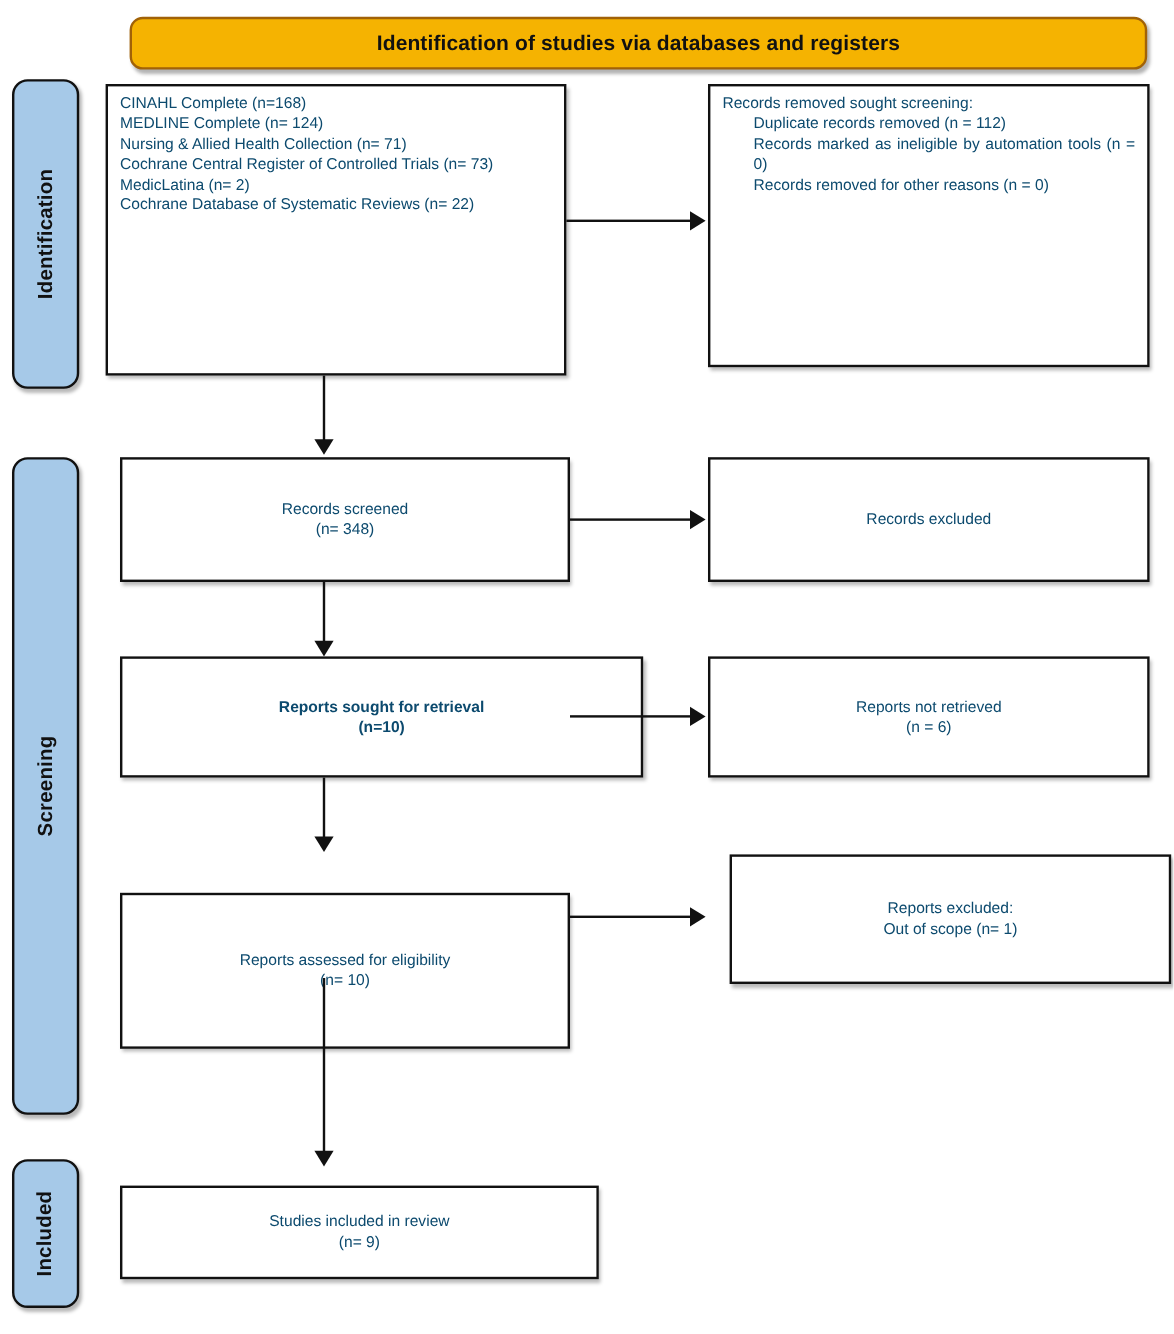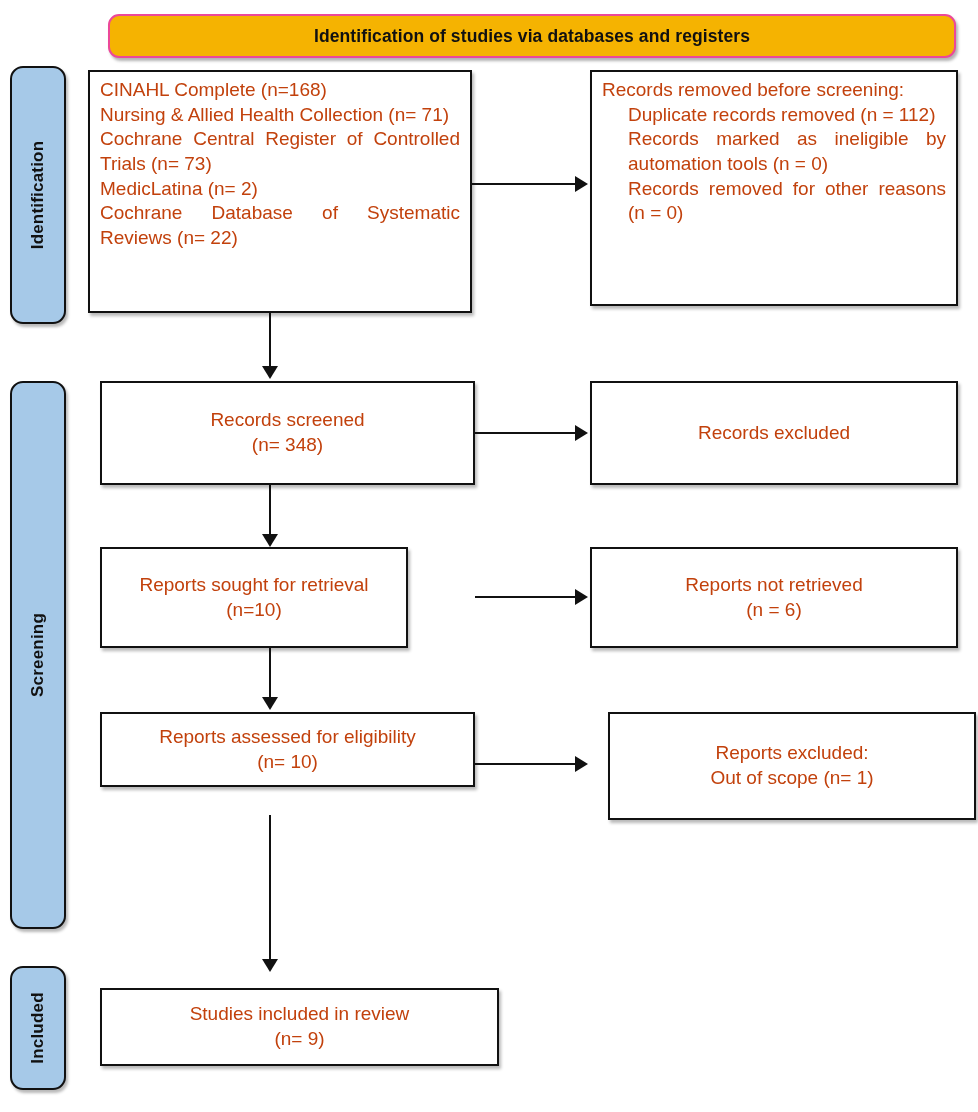--- a/index.html
+++ b/index.html
@@ -17,21 +17,21 @@
     height: 1112px;
     background: #ffffff;
     overflow: hidden;
   }
 
   
   .phase-banner {
     position: absolute;
     box-sizing: border-box;
     background: #F5B301;
-    border: 2px solid #ec4899;
+    border: 2px solid #a16207;
     border-radius: 11px;
     display: flex;
     align-items: center;
     justify-content: center;
     box-shadow: 2px 3px 3px rgba(0,0,0,0.30);
   }
   .phase-banner .banner-text {
     font-size: 17.5px;
     font-weight: bold;
     color: #111111;
@@ -63,23 +63,23 @@
   
   .flow-box {
     position: absolute;
     box-sizing: border-box;
     background: #ffffff;
     border: 2.5px solid #111111;
     box-shadow: 2px 3px 3px rgba(0,0,0,0.28);
     padding: 6px 10px;
   }
   .flow-box .box-text {
-    font-size: 19px;
+    font-size: 13px;
     line-height: 1.30;
-    color: #c2410c;
+    color: #0c4a6e;
   }
   .box-text.centered {
     text-align: center;
   }
   .box-text.justified {
     text-align: justify;
     text-align-last: left;
   }
   .box-text .indent {
     display: block;
@@ -137,30 +137,31 @@
     <span class="stage-text">Screening</span>
   </div>
 
   <div class="stage-label" style="left:10px; top:966px; width:56px; height:124px;">
     <span class="stage-text">Included</span>
   </div>
 
   <div class="flow-box" style="left:88px; top:70px; width:384px; height:243px;">
     <div class="box-text justified">
       <div>CINAHL Complete (n=168)</div>
+      <div>MEDLINE Complete (n= 124)</div>
       <div>Nursing &amp; Allied Health Collection (n= 71)</div>
       <div>Cochrane Central Register of Controlled Trials (n= 73)</div>
       <div>MedicLatina (n= 2)</div>
       <div>Cochrane Database of Systematic Reviews (n= 22)</div>
     </div>
   </div>
 
   <div class="flow-box" style="left:590px; top:70px; width:368px; height:236px;">
     <div class="box-text justified">
-      <div>Records removed before screening:</div>
+      <div>Records removed sought screening:</div>
       <div class="indent">Duplicate records removed (n = 112)</div>
       <div class="indent">Records marked as ineligible by automation tools (n = 0)</div>
       <div class="indent">Records removed for other reasons (n = 0)</div>
     </div>
   </div>
 
   <div class="conn-h" style="left:472px; top:183px; width:105px;"></div>
   <div class="arrow-right" style="left:575px; top:176px;"></div>
 
   <div class="conn-v" style="left:269px; top:313px; height:55px;"></div>
@@ -182,21 +183,21 @@
       </div>
     </div>
   </div>
 
   <div class="conn-h" style="left:475px; top:432px; width:102px;"></div>
   <div class="arrow-right" style="left:575px; top:425px;"></div>
 
   <div class="conn-v" style="left:269px; top:485px; height:52px;"></div>
   <div class="arrow-down" style="left:262px; top:534px;"></div>
 
-  <div class="flow-box" style="left:100px; top:547px; width:308px; height:101px;">
+  <div class="flow-box" style="left:100px; top:547px; width:436px; height:101px;font-weight:bold;">
     <div class="vcenter">
       <div class="box-text centered">
         <div>Reports sought for retrieval</div>
         <div>(n=10)</div>
       </div>
     </div>
   </div>
 
   <div class="flow-box" style="left:590px; top:547px; width:368px; height:101px;">
     <div class="vcenter">
@@ -206,21 +207,21 @@
       </div>
     </div>
   </div>
 
   <div class="conn-h" style="left:475px; top:596px; width:102px;"></div>
   <div class="arrow-right" style="left:575px; top:589px;"></div>
 
   <div class="conn-v" style="left:269px; top:648px; height:52px;"></div>
   <div class="arrow-down" style="left:262px; top:697px;"></div>
 
-  <div class="flow-box" style="left:100px; top:712px; width:375px; height:75px;">
+  <div class="flow-box" style="left:100px; top:744px; width:375px; height:130px;">
     <div class="vcenter">
       <div class="box-text centered">
         <div>Reports assessed for eligibility</div>
         <div>(n= 10)</div>
       </div>
     </div>
   </div>
 
   <div class="flow-box" style="left:608px; top:712px; width:368px; height:108px;">
     <div class="vcenter">

